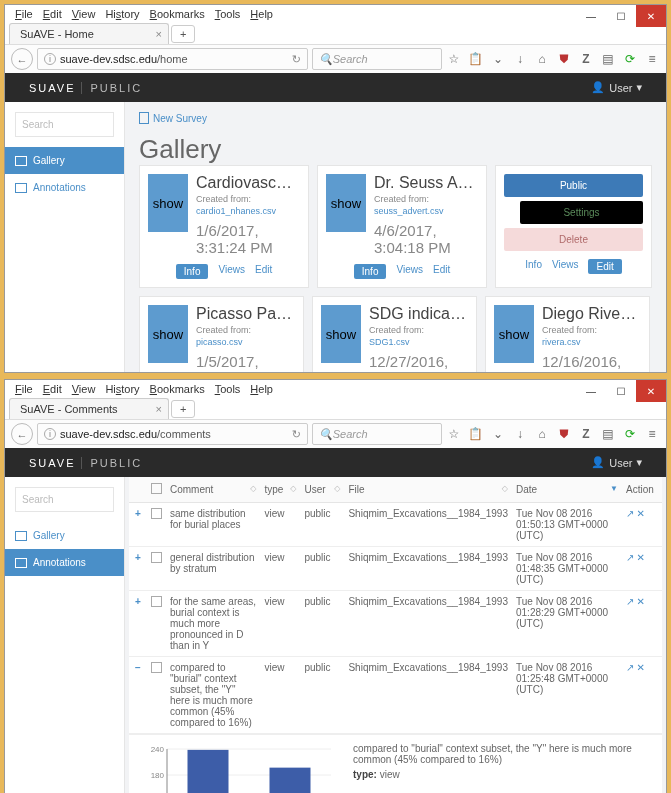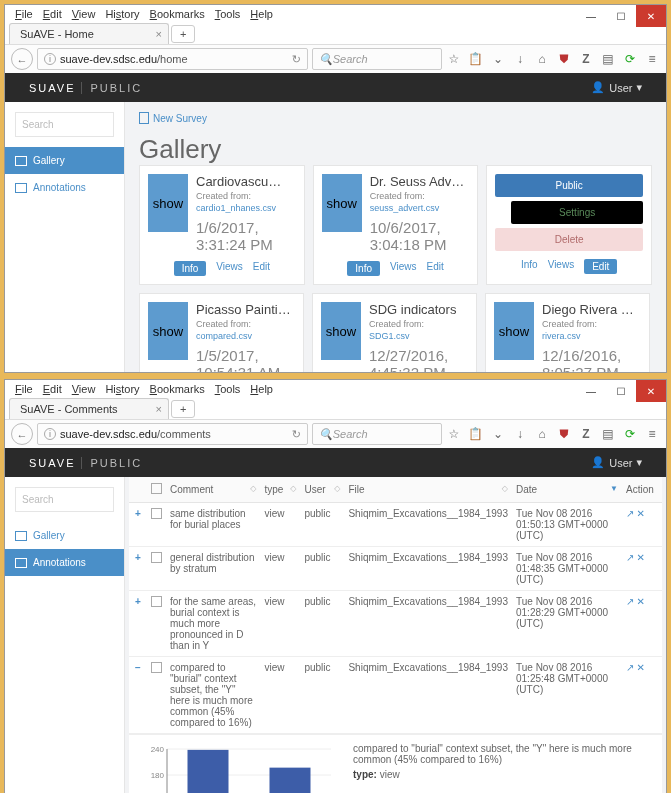--- a/index.html
+++ b/index.html
@@ -42,21 +42,21 @@
 .doc-ic { display: inline-block; width: 10px; height: 12px; border: 1px solid #4a8fc8; }
 .h1 { font-size: 26px; font-weight: 300; color: #666; }
 .sub { font-size: 10px; color: #999; margin-bottom: 8px; }
 .grid { display: flex; gap: 8px; }
 .grid2 { display: flex; gap: 8px; margin-top: 8px; }
 .card { background: #fff; border: 1px solid #e5e5e5; padding: 8px; width: 170px; }
 .card2 { width: 165px; background: #fff; border: 1px solid #e5e5e5; padding: 8px; }
 .cardin { display: flex; gap: 8px; }
 .show { background: #5d9bcf; color: #000000; border-radius: 0; width: 40px; height: 58px; display: flex; align-items: center; justify-content: center; font-size: 13px; flex-shrink: 0; }
 .cinfo { flex: 1; overflow: hidden; }
-.ct { font-size: 13px; color: #444; white-space: nowrap; overflow: hidden; text-overflow: ellipsis; }
+.ct { font-size: 16px; color: #444; white-space: nowrap; overflow: hidden; text-overflow: ellipsis; }
 .ccf { font-size: 9px; color: #888; margin-top: 2px; }
 .cf { font-size: 9px; color: #4a8fc8; margin-top: 2px; white-space: nowrap; overflow: hidden; text-overflow: ellipsis; }
 .cd { font-size: 15px; color: #888; margin-top: 6px; }
 .cacts { display: flex; gap: 10px; margin-top: 8px; justify-content: center; font-size: 10px; color: #4a8fc8; }
 .cacts .btn { background: #4a8fc8; color: #fff; padding: 2px 8px; border-radius: 2px; }
 .opts .opt { text-align: center; padding: 6px; font-size: 10px; border-radius: 2px; margin-bottom: 4px; }
 .opub { background: #3d7ab7; color: #fff; }
 .oset { background: #000000; color: #5a8a5a; margin-left: 16px; }
 .odel { background: #f5dada; color: #b06a6a; }
 
@@ -161,21 +161,21 @@
               <span>Edit</span>
             </div>
         </div>
         <div class="card">
           <div class="cardin">
             <div class="show">show</div>
             <div class="cinfo">
               <div class="ct">Dr. Seuss Adv…</div>
               <div class="ccf">Created from:</div>
               <div class="cf">seuss_advert.csv</div>
-              <div class="cd">10/6/2017, 3:04:18 PM</div>
+              <div class="cd">4/6/2017, 3:04:18 PM</div>
             </div>
           </div>
           <div class="cacts">
               <span class="btn">Info</span>
               <span>Views</span>
               <span>Edit</span>
             </div>
         </div>
         <div class="card opts">
           <div class="opt opub">Public</div>
@@ -188,21 +188,21 @@
             </div>
         </div>
       </div>
       <div class="grid2">
         <div class="card2">
           <div class="cardin">
             <div class="show">show</div>
             <div class="cinfo">
                 <div class="ct">Picasso Painti…</div>
                 <div class="ccf">Created from:</div>
-                <div class="cf">compared.csv</div>
+                <div class="cf">picasso.csv</div>
                 <div class="cd">1/5/2017, 10:54:31 AM</div>
               </div>
           </div>
         </div>
         <div class="card2">
           <div class="cardin">
             <div class="show">show</div>
             <div class="cinfo">
                 <div class="ct">SDG indicators</div>
                 <div class="ccf">Created from:</div>

